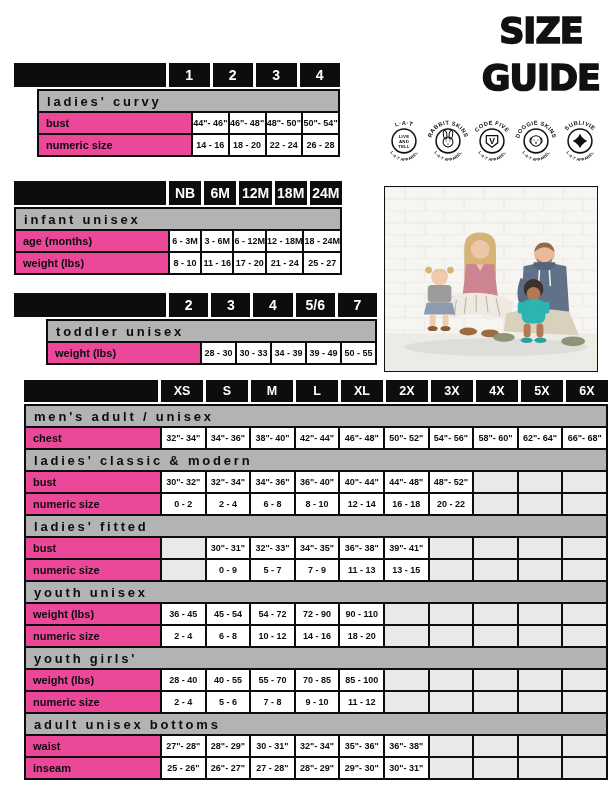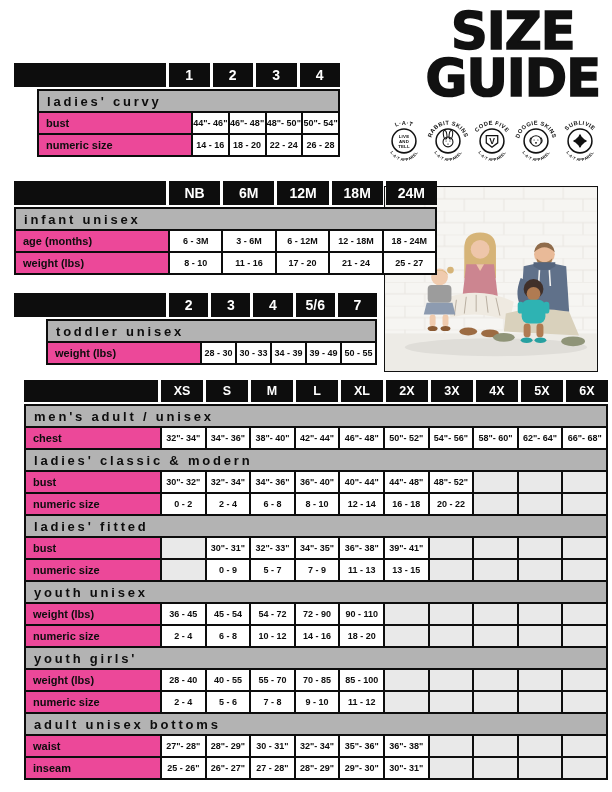--- a/index.html
+++ b/index.html
@@ -4,21 +4,21 @@
 <style>
   html,body{margin:0;padding:0;}
   body{
     width:612px;height:792px;position:relative;background:#ffffff;
     font-family:"Liberation Sans",sans-serif;color:#0d0d0d;overflow:hidden;
   }
   
   .title-block{
     position:absolute;top:8px;right:12px;text-align:center;
     font-family:"DejaVu Sans",sans-serif;font-weight:700;
-    font-size:51px;line-height:47px;letter-spacing:-1px;color:#111;
+    font-size:35px;line-height:47px;letter-spacing:-1px;color:#111;
     -webkit-text-stroke:1.6px #111;
   }
   
   .logo-row{
     position:absolute;left:383px;top:114px;width:218px;height:54px;
     display:flex;justify-content:space-between;align-items:flex-start;
   }
   .logo{width:42px;height:52px;}
   .logo text{font-family:"Liberation Sans",sans-serif;font-weight:700;fill:#111;}
   .arc-top{font-size:6px;letter-spacing:.4px;}
@@ -240,21 +240,21 @@
       <div class="vcell">46"- 48"</div>
       <div class="vcell">48"- 50"</div>
       <div class="vcell">50"- 54"</div>
       <div class="rlabel">numeric size</div>
       <div class="vcell">14 - 16</div>
       <div class="vcell">18 - 20</div>
       <div class="vcell">22 - 24</div>
       <div class="vcell">26 - 28</div>
     </div>
   </div>
-<div class="sg-table" style="left:14px;top:181px;width:423px;">
+<div class="sg-table" style="left:14px;top:181px;width:328px;">
     <div class="sg-head" style="grid-template-columns: 152px repeat(5, 1fr);">
       <div class="hcell corner"></div>
       <div class="hcell">NB</div>
       <div class="hcell">6M</div>
       <div class="hcell">12M</div>
       <div class="hcell">18M</div>
       <div class="hcell">24M</div>
     </div>
     <div class="sg-body" style="grid-template-columns: 152px repeat(5, 1fr);">
       <div class="band">infant unisex</div>

